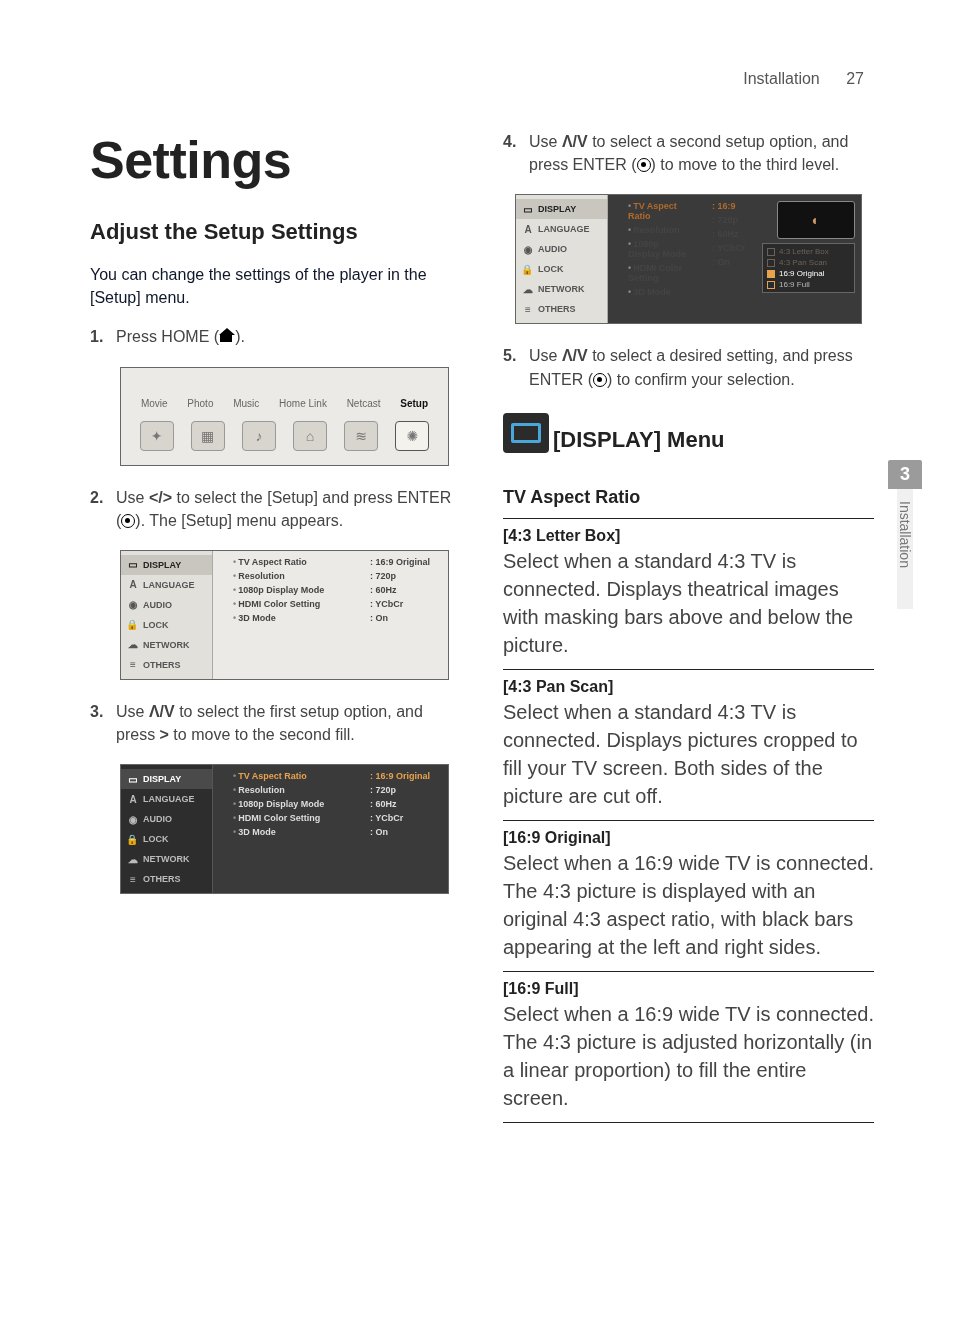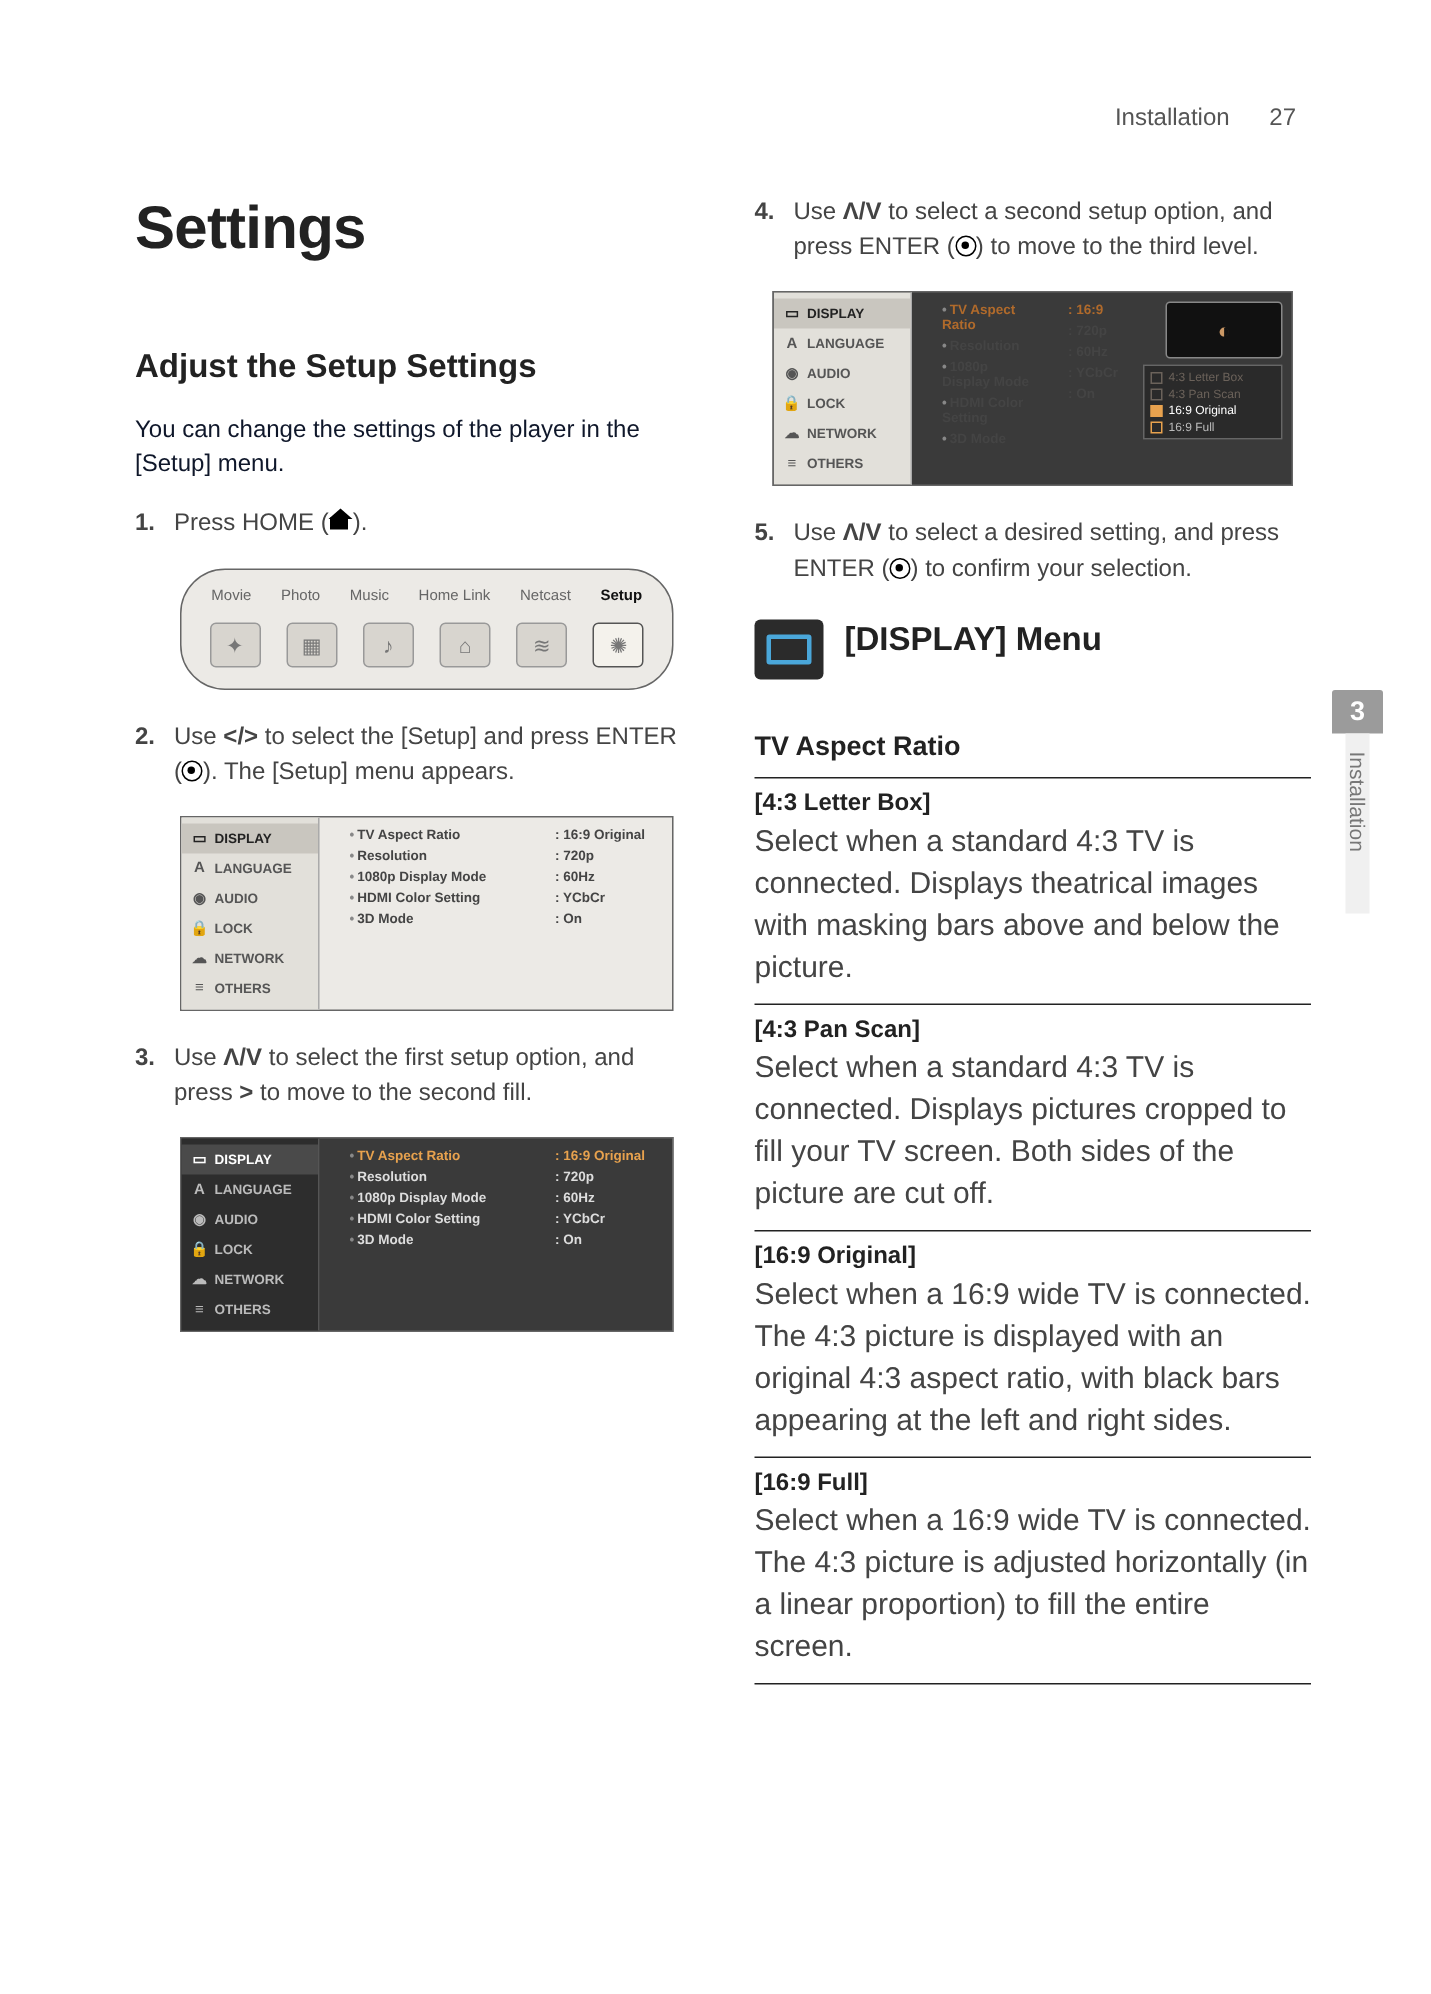--- a/index.html
+++ b/index.html
@@ -19,24 +19,24 @@
     margin-bottom: 42px;
     padding-right: 10px;
   }
   .page-header .pnum { margin-left: 22px; }
   .columns {
     display: flex;
     gap: 42px;
   }
   .col { flex: 1 1 0; min-width: 0; }
   h1.main-title {
-    font-size: 40px;
+    font-size: 52px;
     font-weight: 700;
     color: #222;
-    margin-bottom: 56px;
+    margin-bottom: 29px;
     letter-spacing: -0.5px;
   }
   h2.section {
     font-size: 22px;
     font-weight: 700;
     color: #222;
     margin-bottom: 18px;
   }
   p.body {
     font-size: 16px;
@@ -55,21 +55,21 @@
   }
   ol.steps > li .num { font-weight: 700; min-width: 18px; }
   .screenshot {
     border: 1px solid #666;
     margin: 6px 12px 20px 30px;
     background: #eceae6;
     font-size: 10px;
     color: #333;
   }
   
-  .home-menu { padding: 12px 10px 14px; border-radius: 30px; }
+  .home-menu { padding: 30px 10px 14px; }
   .home-row { display: flex; justify-content: space-around; margin-bottom: 12px; }
   .home-label { font-size: 10px; color: #666; }
   .home-label.sel { color: #111; font-weight: 700; }
   .home-icons { display: flex; justify-content: space-around; }
   .home-ico {
     width: 34px; height: 30px;
     background: #d8d5cf;
     border: 1px solid #999;
     border-radius: 4px;
     display:flex; align-items:center; justify-content:center;
@@ -122,21 +122,21 @@
     margin-left:4px;
   }
   .opt-row { display:flex; align-items:center; gap:4px; padding:1px 4px; font-size:8px; color:#bbb; }
   .opt-row .cb { width:8px; height:8px; border:1px solid #e8a24e; display:inline-block; }
   .opt-row.muted { color:#6b625a; }
   .opt-row.muted .cb { border-color:#6b625a; }
   .opt-row.sel { color:#fff; }
   .opt-row.sel .cb { background:#e8a24e; }
   
   .icon-heading {
-    display:flex; align-items:flex-start; gap:14px;
+    display:flex; align-items:flex-end; gap:4px;
     margin: 22px 0 34px 0;
   }
   .icon-heading .big-ico {
     width:46px; height:40px; background:#2b2b2b; border-radius:4px;
     display:flex; align-items:center; justify-content:center;
   }
   .icon-heading .big-ico .scr {
     width:30px; height:20px; border:3px solid #4aa7da; border-radius:2px;
   }
   .icon-heading h2 { font-size:22px; font-weight:700; color:#222; }

